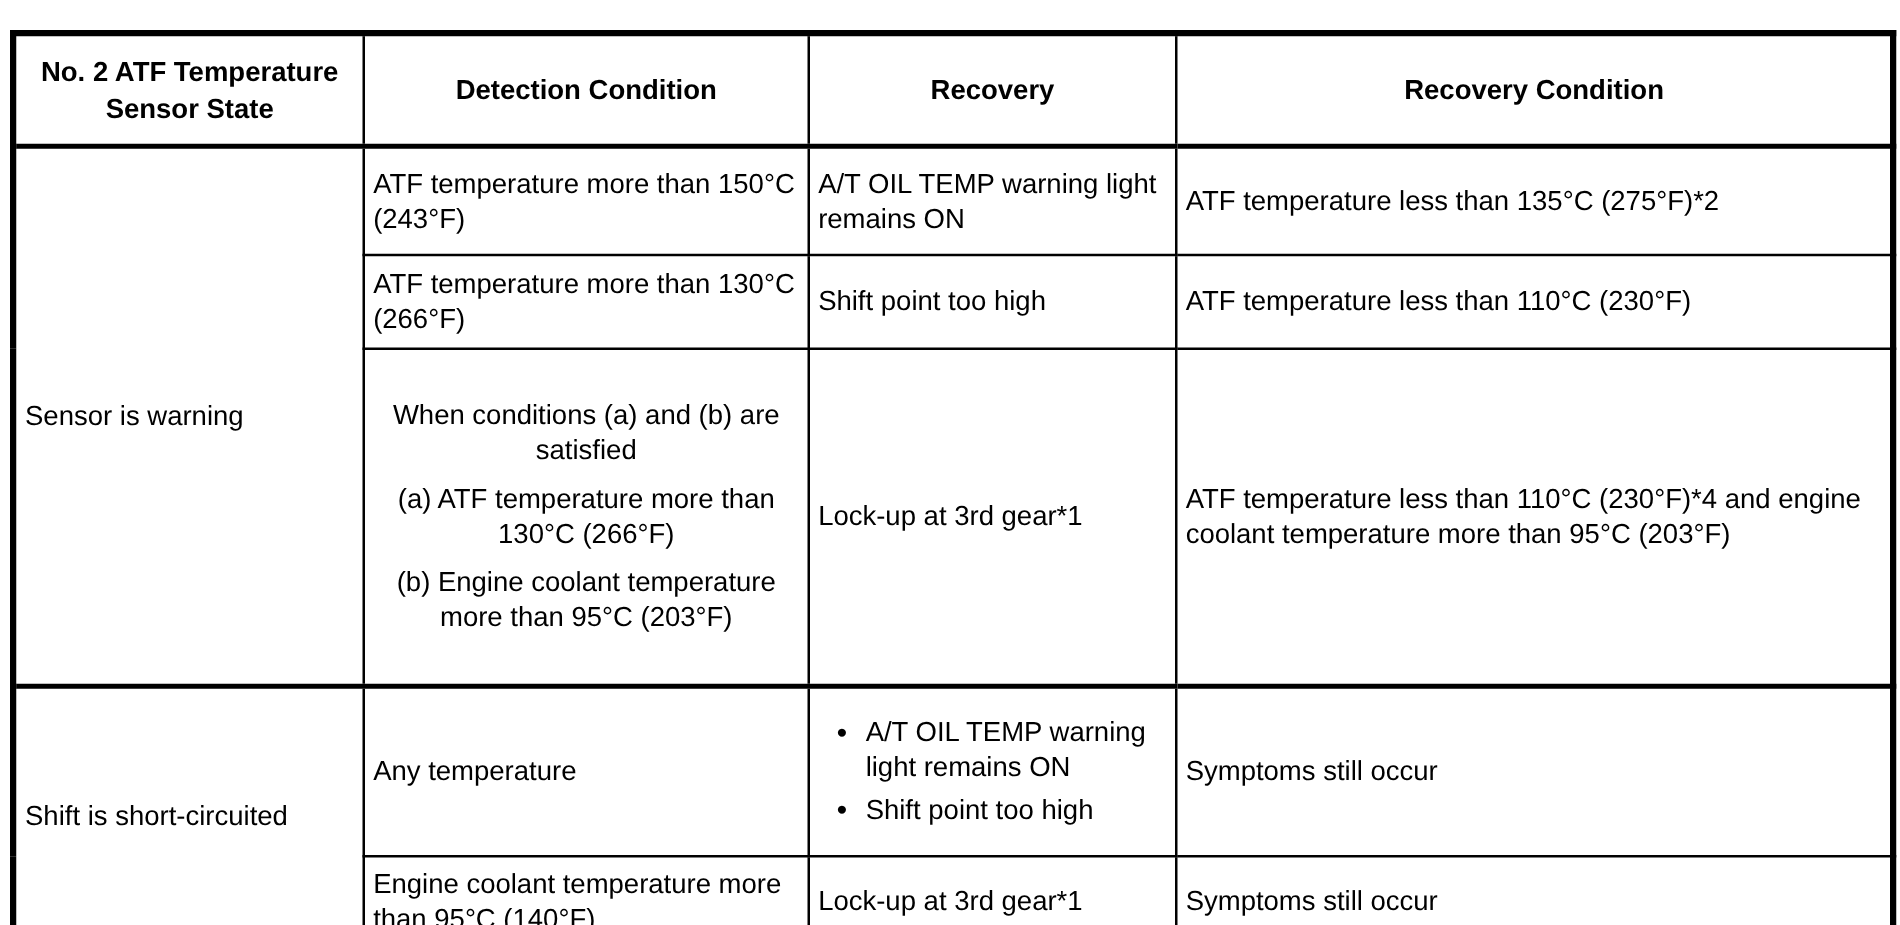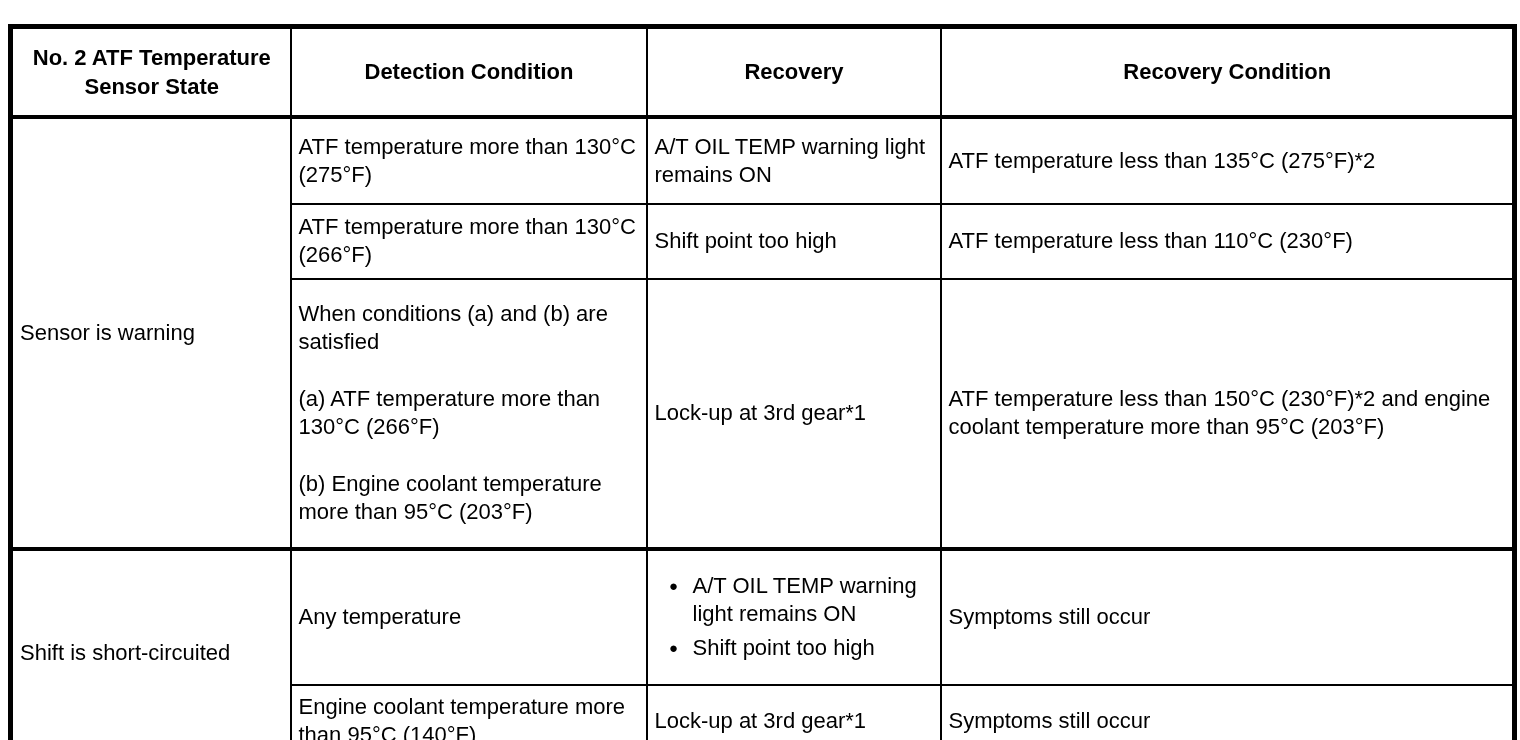--- a/index.html
+++ b/index.html
@@ -32,22 +32,22 @@
   }
   .doc-table thead th {
     font-weight: bold;
     text-align: center;
     border-bottom: 4px solid #000000;
     line-height: 29px;
   }
   .doc-table tr.section-top td {
     border-top: 4px solid #000000;
   }
-  p.cellline { margin: 0; }
-  p.gap { margin-top: 29px; }
+  p.cellline { margin: 0; text-align: center; }
+  p.gap { margin-top: 11px; }
   .bullet-list { display: flex; flex-direction: column; gap: 6px; }
   .bullet-item { display: flex; align-items: flex-start; }
   .bullet-glyph {
     flex: 0 0 38px;
     text-align: center;
     font-size: 15px;
     line-height: 28px;
   }
   .bullet-text { flex: 1 1 auto; }
 </style>
@@ -65,37 +65,37 @@
     <tr style="height:90px">
       <th>No. 2 ATF Temperature Sensor State</th>
       <th>Detection Condition</th>
       <th>Recovery</th>
       <th>Recovery Condition</th>
     </tr>
   </thead>
   <tbody>
     <tr style="height:87px">
       <td rowspan="3">Sensor is warning</td>
-      <td>ATF temperature more than 130°C (275°F)</td>
+      <td>ATF temperature more than 150°C (243°F)</td>
       <td>A/T OIL TEMP warning light remains ON</td>
       <td>ATF temperature less than 135°C (275°F)*2</td>
     </tr>
     <tr style="height:75px">
       <td>ATF temperature more than 130°C (266°F)</td>
       <td>Shift point too high</td>
       <td>ATF temperature less than 110°C (230°F)</td>
     </tr>
     <tr style="height:270px">
       <td>
         <p class="cellline">When conditions (a) and (b) are satisfied</p>
         <p class="cellline gap">(a) ATF temperature more than 130°C (266°F)</p>
         <p class="cellline gap">(b) Engine coolant temperature more than 95°C (203°F)</p>
       </td>
       <td>Lock-up at 3rd gear*1</td>
-      <td>ATF temperature less than 150°C (230°F)*2 and engine coolant temperature more than 95°C (203°F)</td>
+      <td>ATF temperature less than 110°C (230°F)*4 and engine coolant temperature more than 95°C (203°F)</td>
     </tr>
     <tr style="height:136px" class="section-top">
       <td rowspan="2">Shift is short-circuited</td>
       <td>Any temperature</td>
       <td>
         <div class="bullet-list">
           <div class="bullet-item">
             <span class="bullet-glyph">●</span>
             <span class="bullet-text">A/T OIL TEMP warning light remains ON</span>
           </div>

